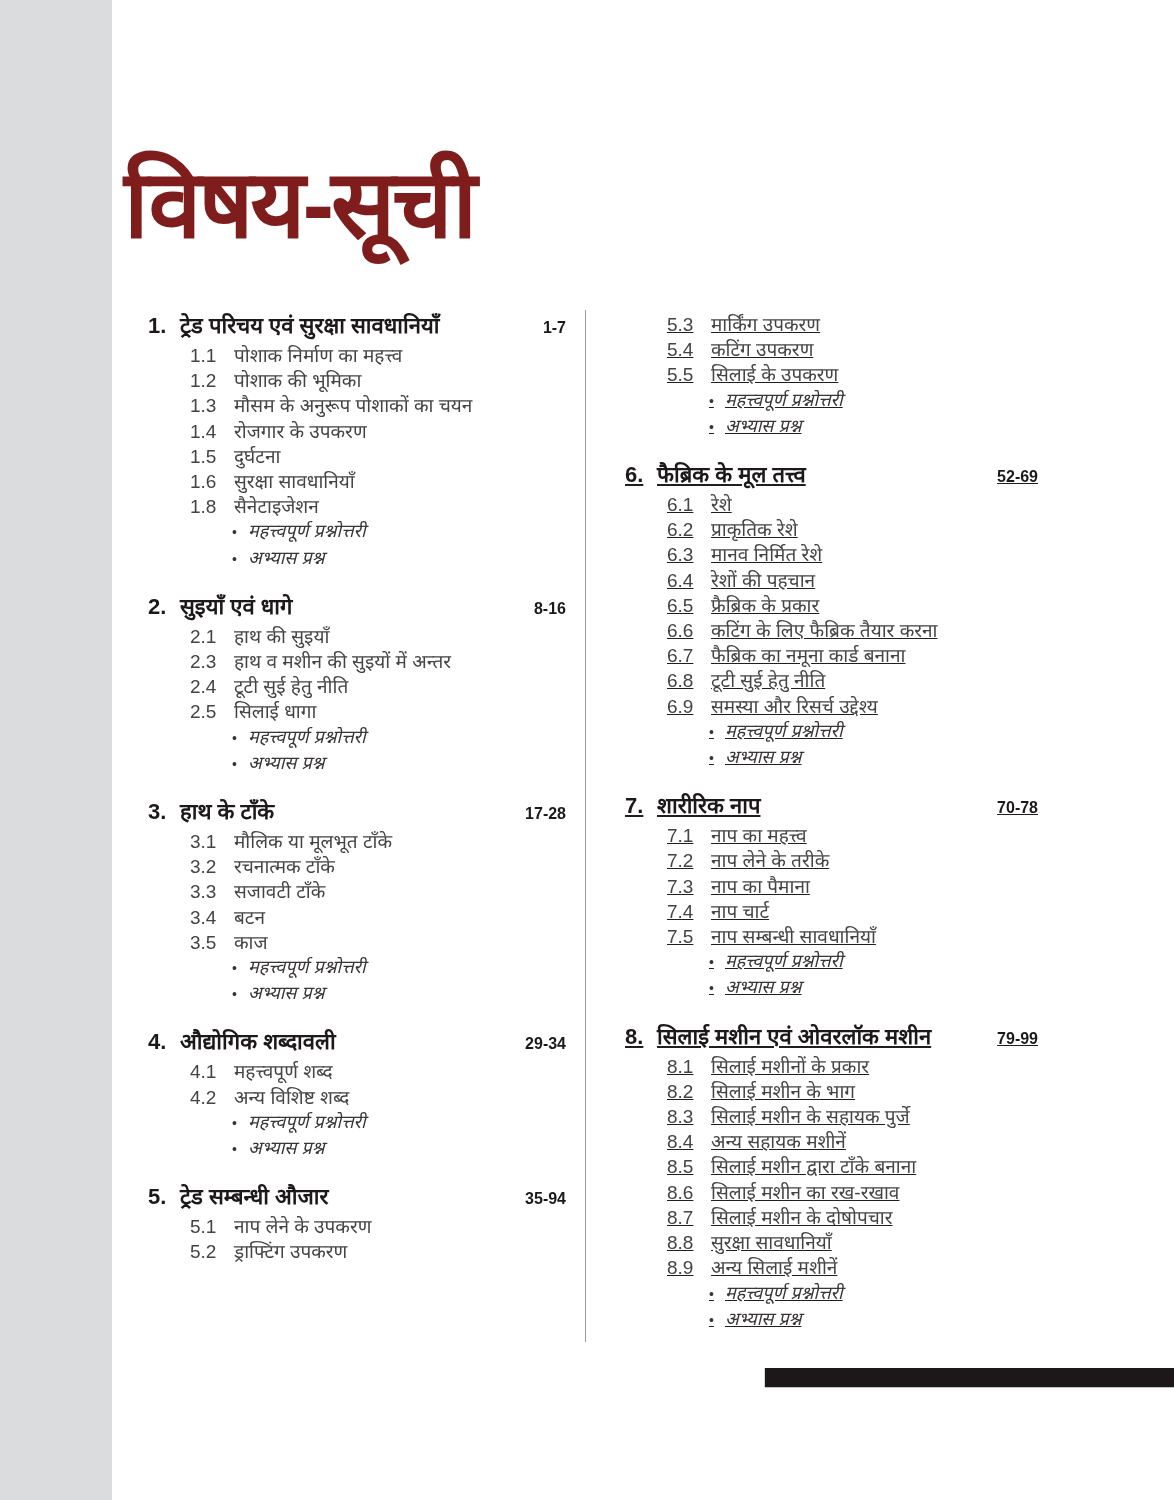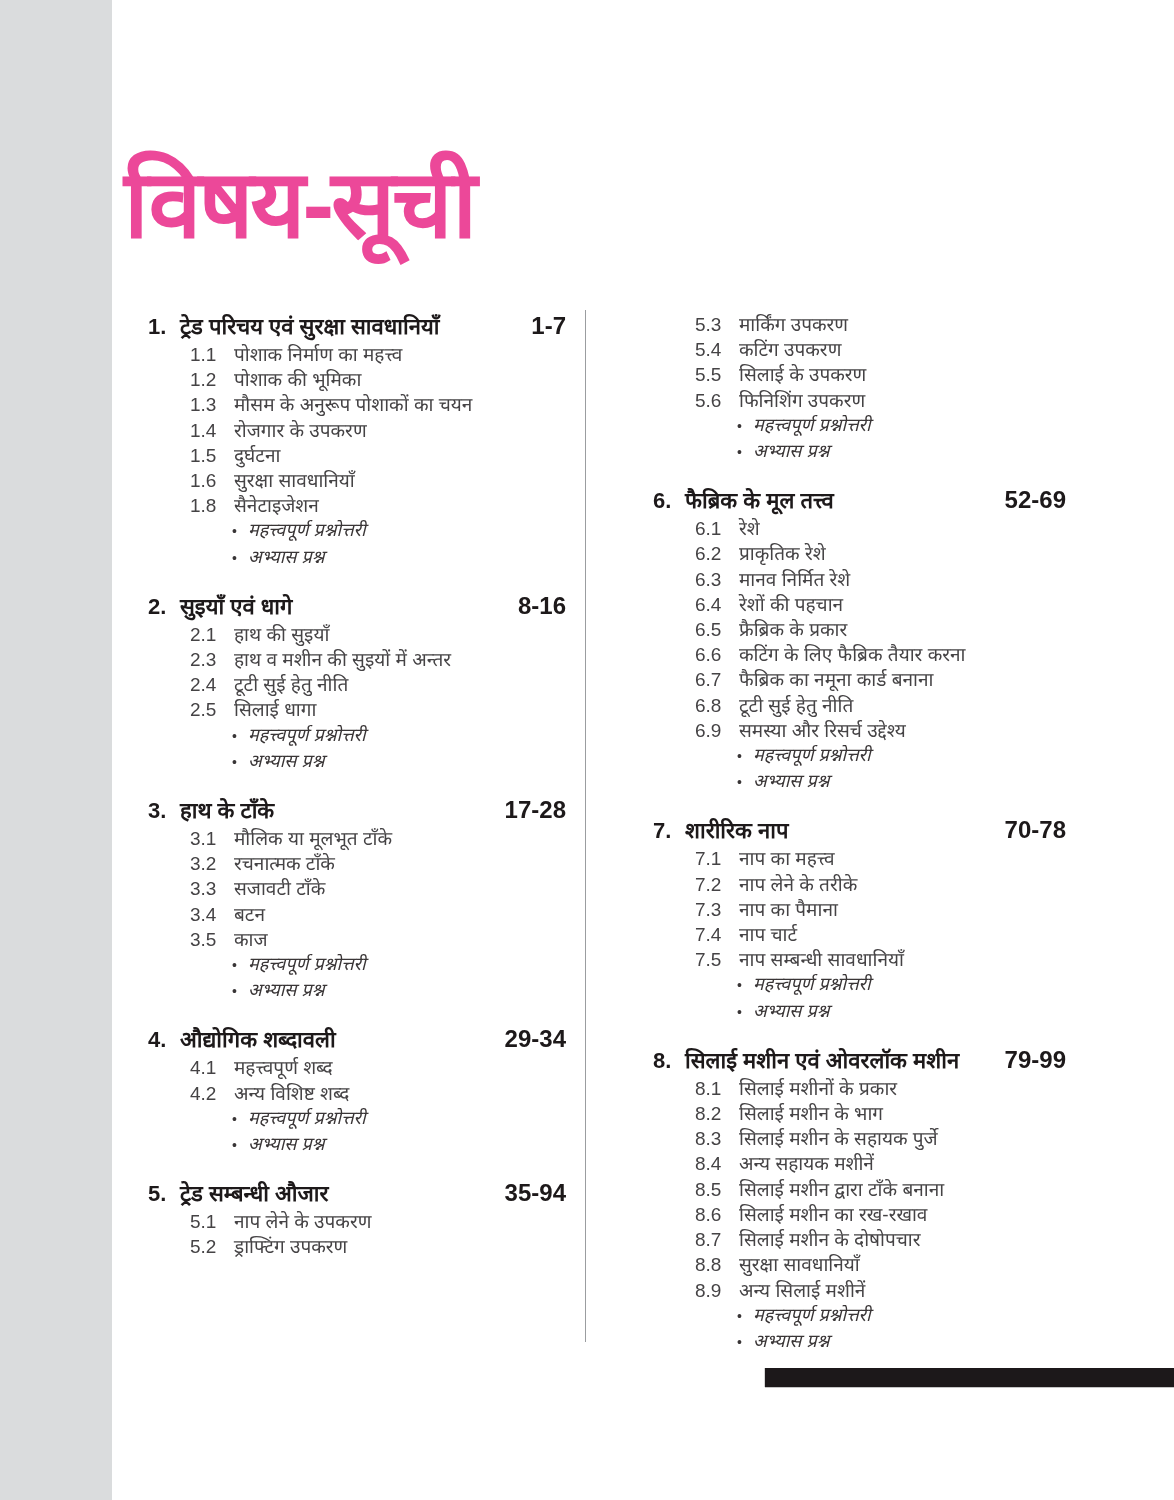--- a/index.html
+++ b/index.html
@@ -8,41 +8,41 @@
     font-family:"Liberation Sans","DejaVu Sans",sans-serif;
     color:#221e1f;overflow:hidden;
   }
   .side-rail{
     position:absolute;left:0;top:0;width:112px;height:1500px;
     background:#dadcdd;
   }
   .page-title{
     position:absolute;left:124px;top:148px;margin:0;
     font-size:95px;line-height:112px;font-weight:700;
-    letter-spacing:-3px;color:#ec4899;white-space:nowrap;
+    letter-spacing:-3px;color:#7f1d1d;white-space:nowrap;
   }
   .divider{
     position:absolute;left:585px;top:310px;width:1px;height:1032px;
     background:#9b9da0;
   }
   .bottom-bar{
     position:absolute;left:765px;top:1368px;width:409px;height:19px;
     background:#1c181a;box-shadow:0 1px 0 #c4c4c4,-1px 0 0 #d6d6d6;
   }
   .column{position:absolute;top:312px;}
   .col-left{left:148px;width:418px;}
-  .col-right{left:653px;width:413px;}
+  .col-right{left:625px;width:413px;text-decoration:underline;}
   .chapter{margin-bottom:21px;}
   .ch-head{
     display:flex;align-items:baseline;
     font-size:22px;line-height:27px;font-weight:700;color:#1d191a;
     margin-bottom:2px;white-space:nowrap;
   }
   .ch-num{width:32px;flex-shrink:0;}
-  .ch-pages{margin-left:auto;font-size:24px;}
+  .ch-pages{margin-left:auto;font-size:16px;}
   .sub-row{
     display:flex;font-size:19px;line-height:25.2px;color:#454345;
     white-space:nowrap;
   }
   .sub-num{margin-left:42px;width:44px;flex-shrink:0;}
   .bullet-row{
     display:flex;align-items:baseline;font-size:18px;line-height:25.2px;
     color:#393536;font-style:italic;white-space:nowrap;
   }
   .bullet-dot{
@@ -216,24 +216,20 @@
         <span class="sub-label">मार्किंग उपकरण</span>
       </div>
       <div class="sub-row">
         <span class="sub-num">5.4</span>
         <span class="sub-label">कटिंग उपकरण</span>
       </div>
       <div class="sub-row">
         <span class="sub-num">5.5</span>
         <span class="sub-label">सिलाई के उपकरण</span>
       </div>
-      <div class="sub-row">
-        <span class="sub-num">5.6</span>
-        <span class="sub-label">फिनिशिंग उपकरण</span>
-      </div>
       <div class="bullet-row">
         <span class="bullet-dot">•</span>
         <span class="bullet-label">महत्त्वपूर्ण प्रश्नोत्तरी</span>
       </div>
       <div class="bullet-row">
         <span class="bullet-dot">•</span>
         <span class="bullet-label">अभ्यास प्रश्न</span>
       </div>
     </div>
     <div class="chapter">

